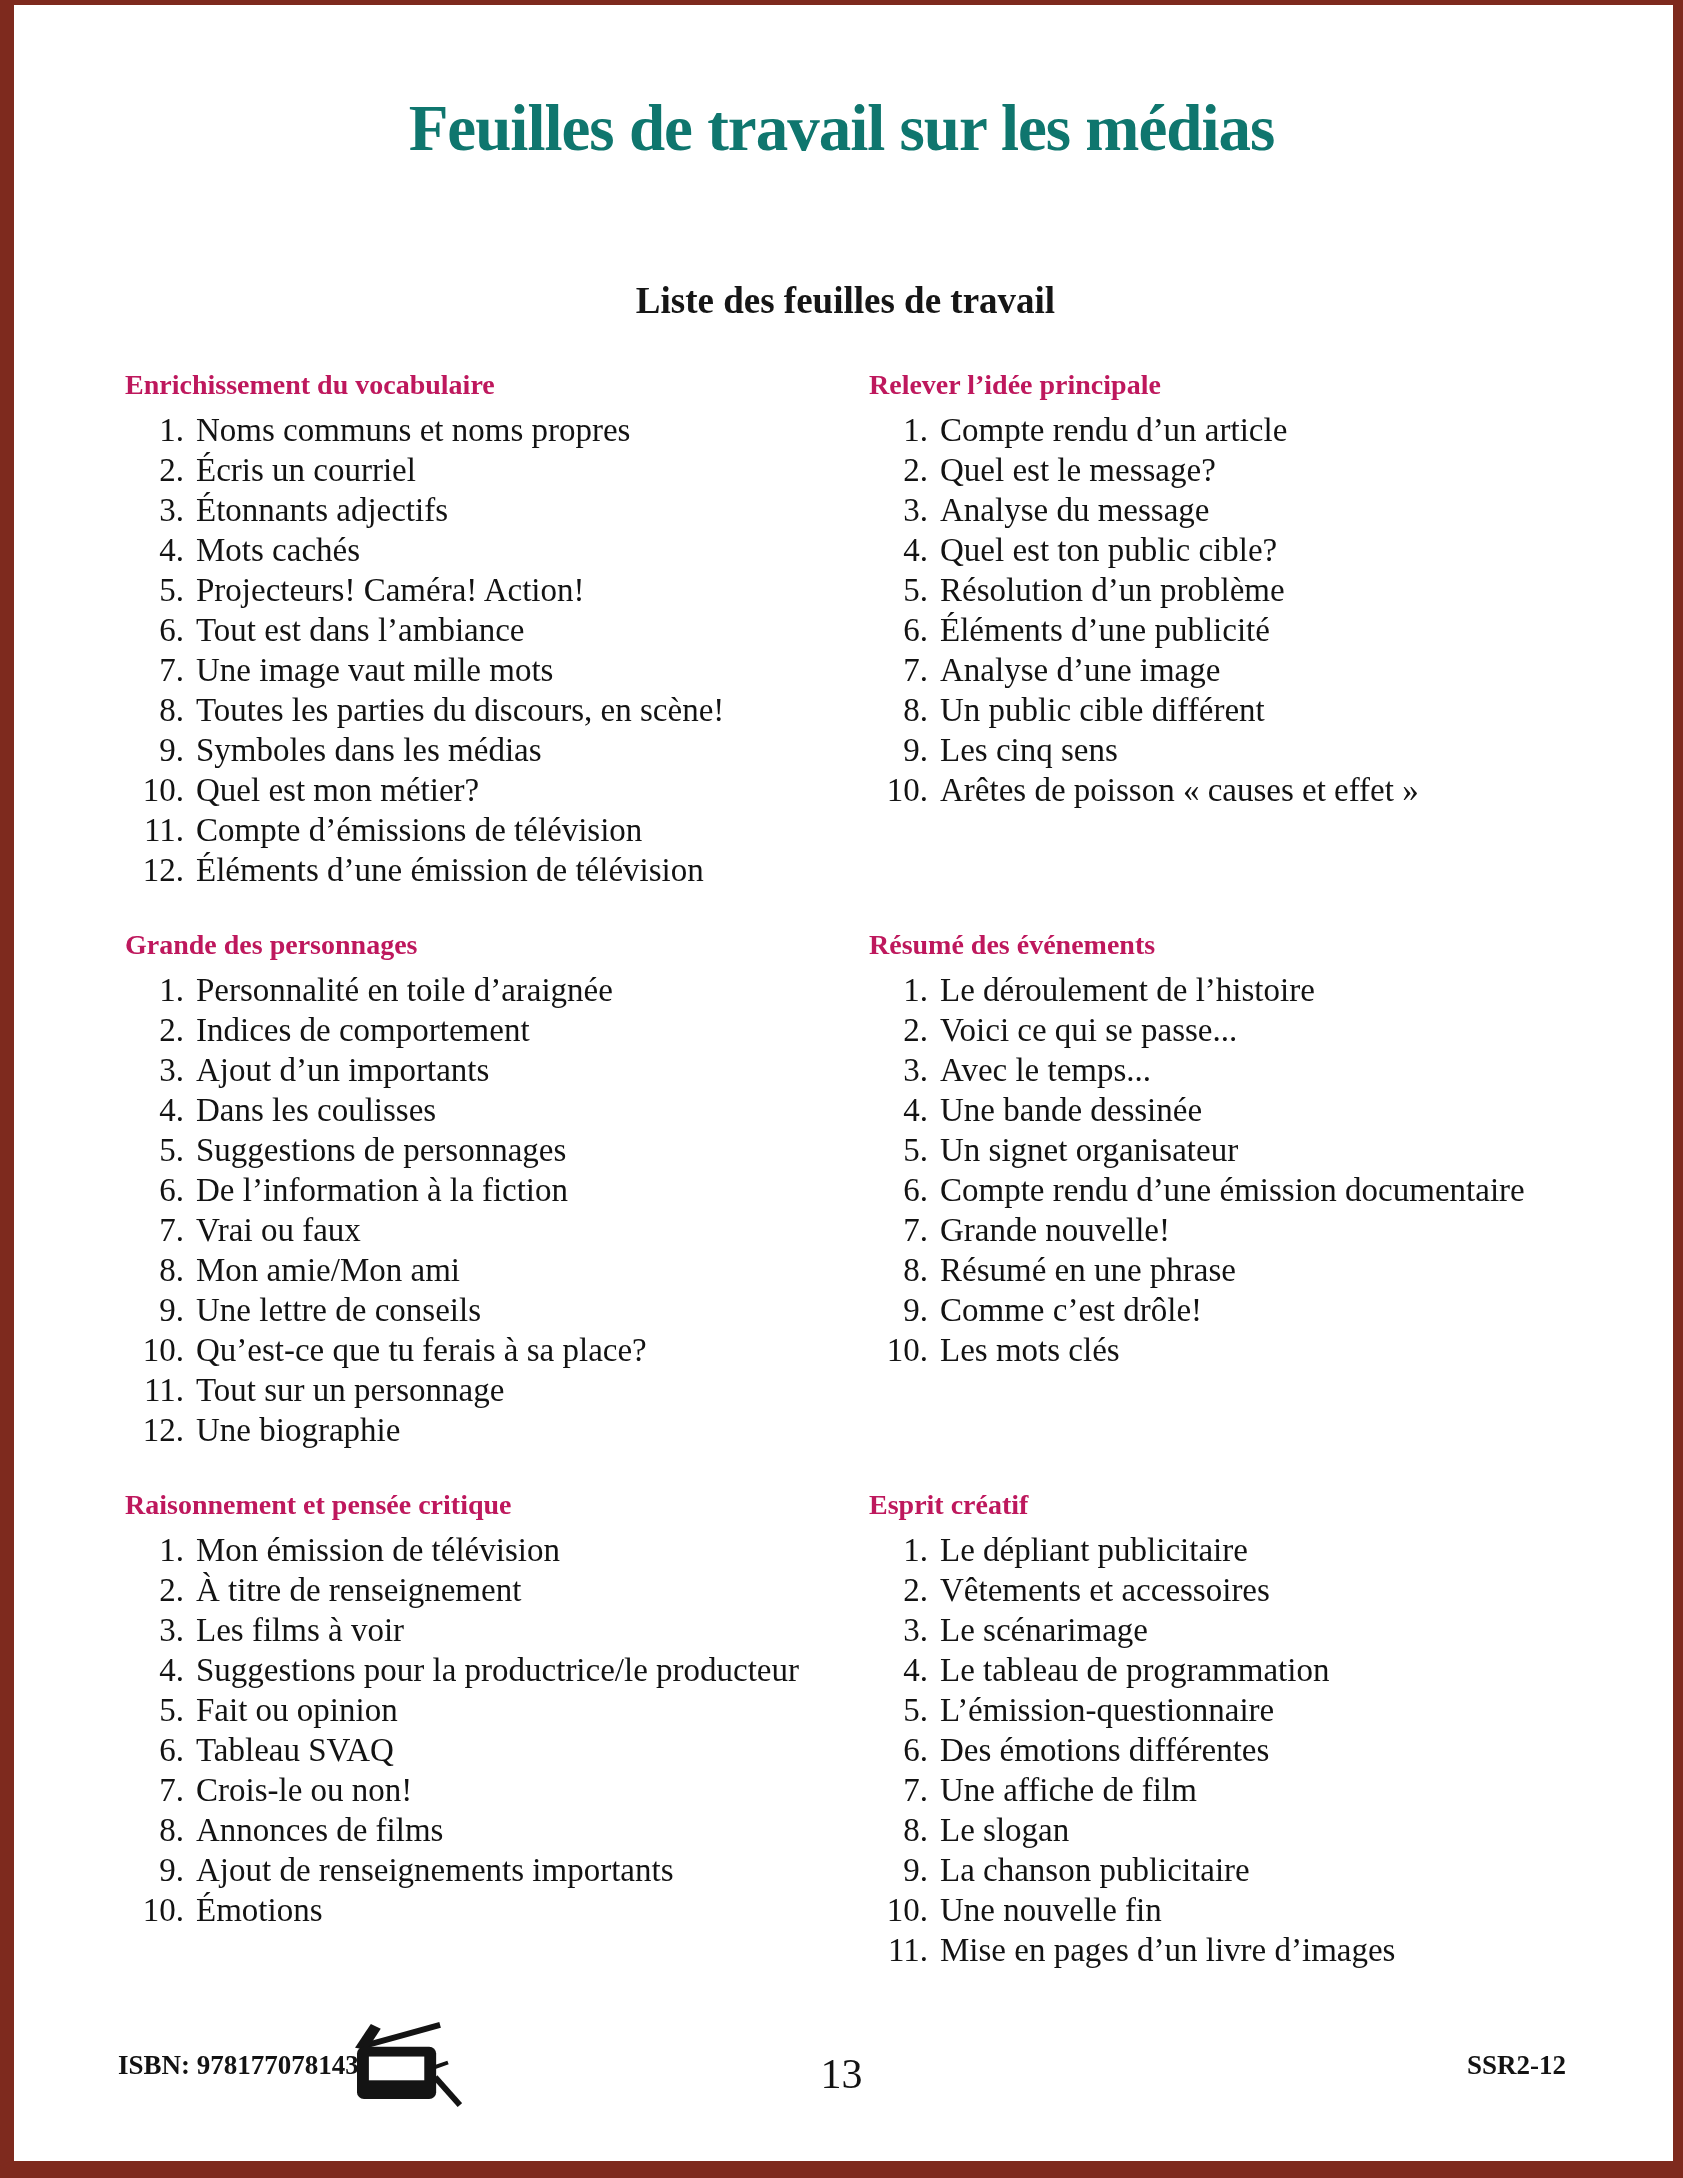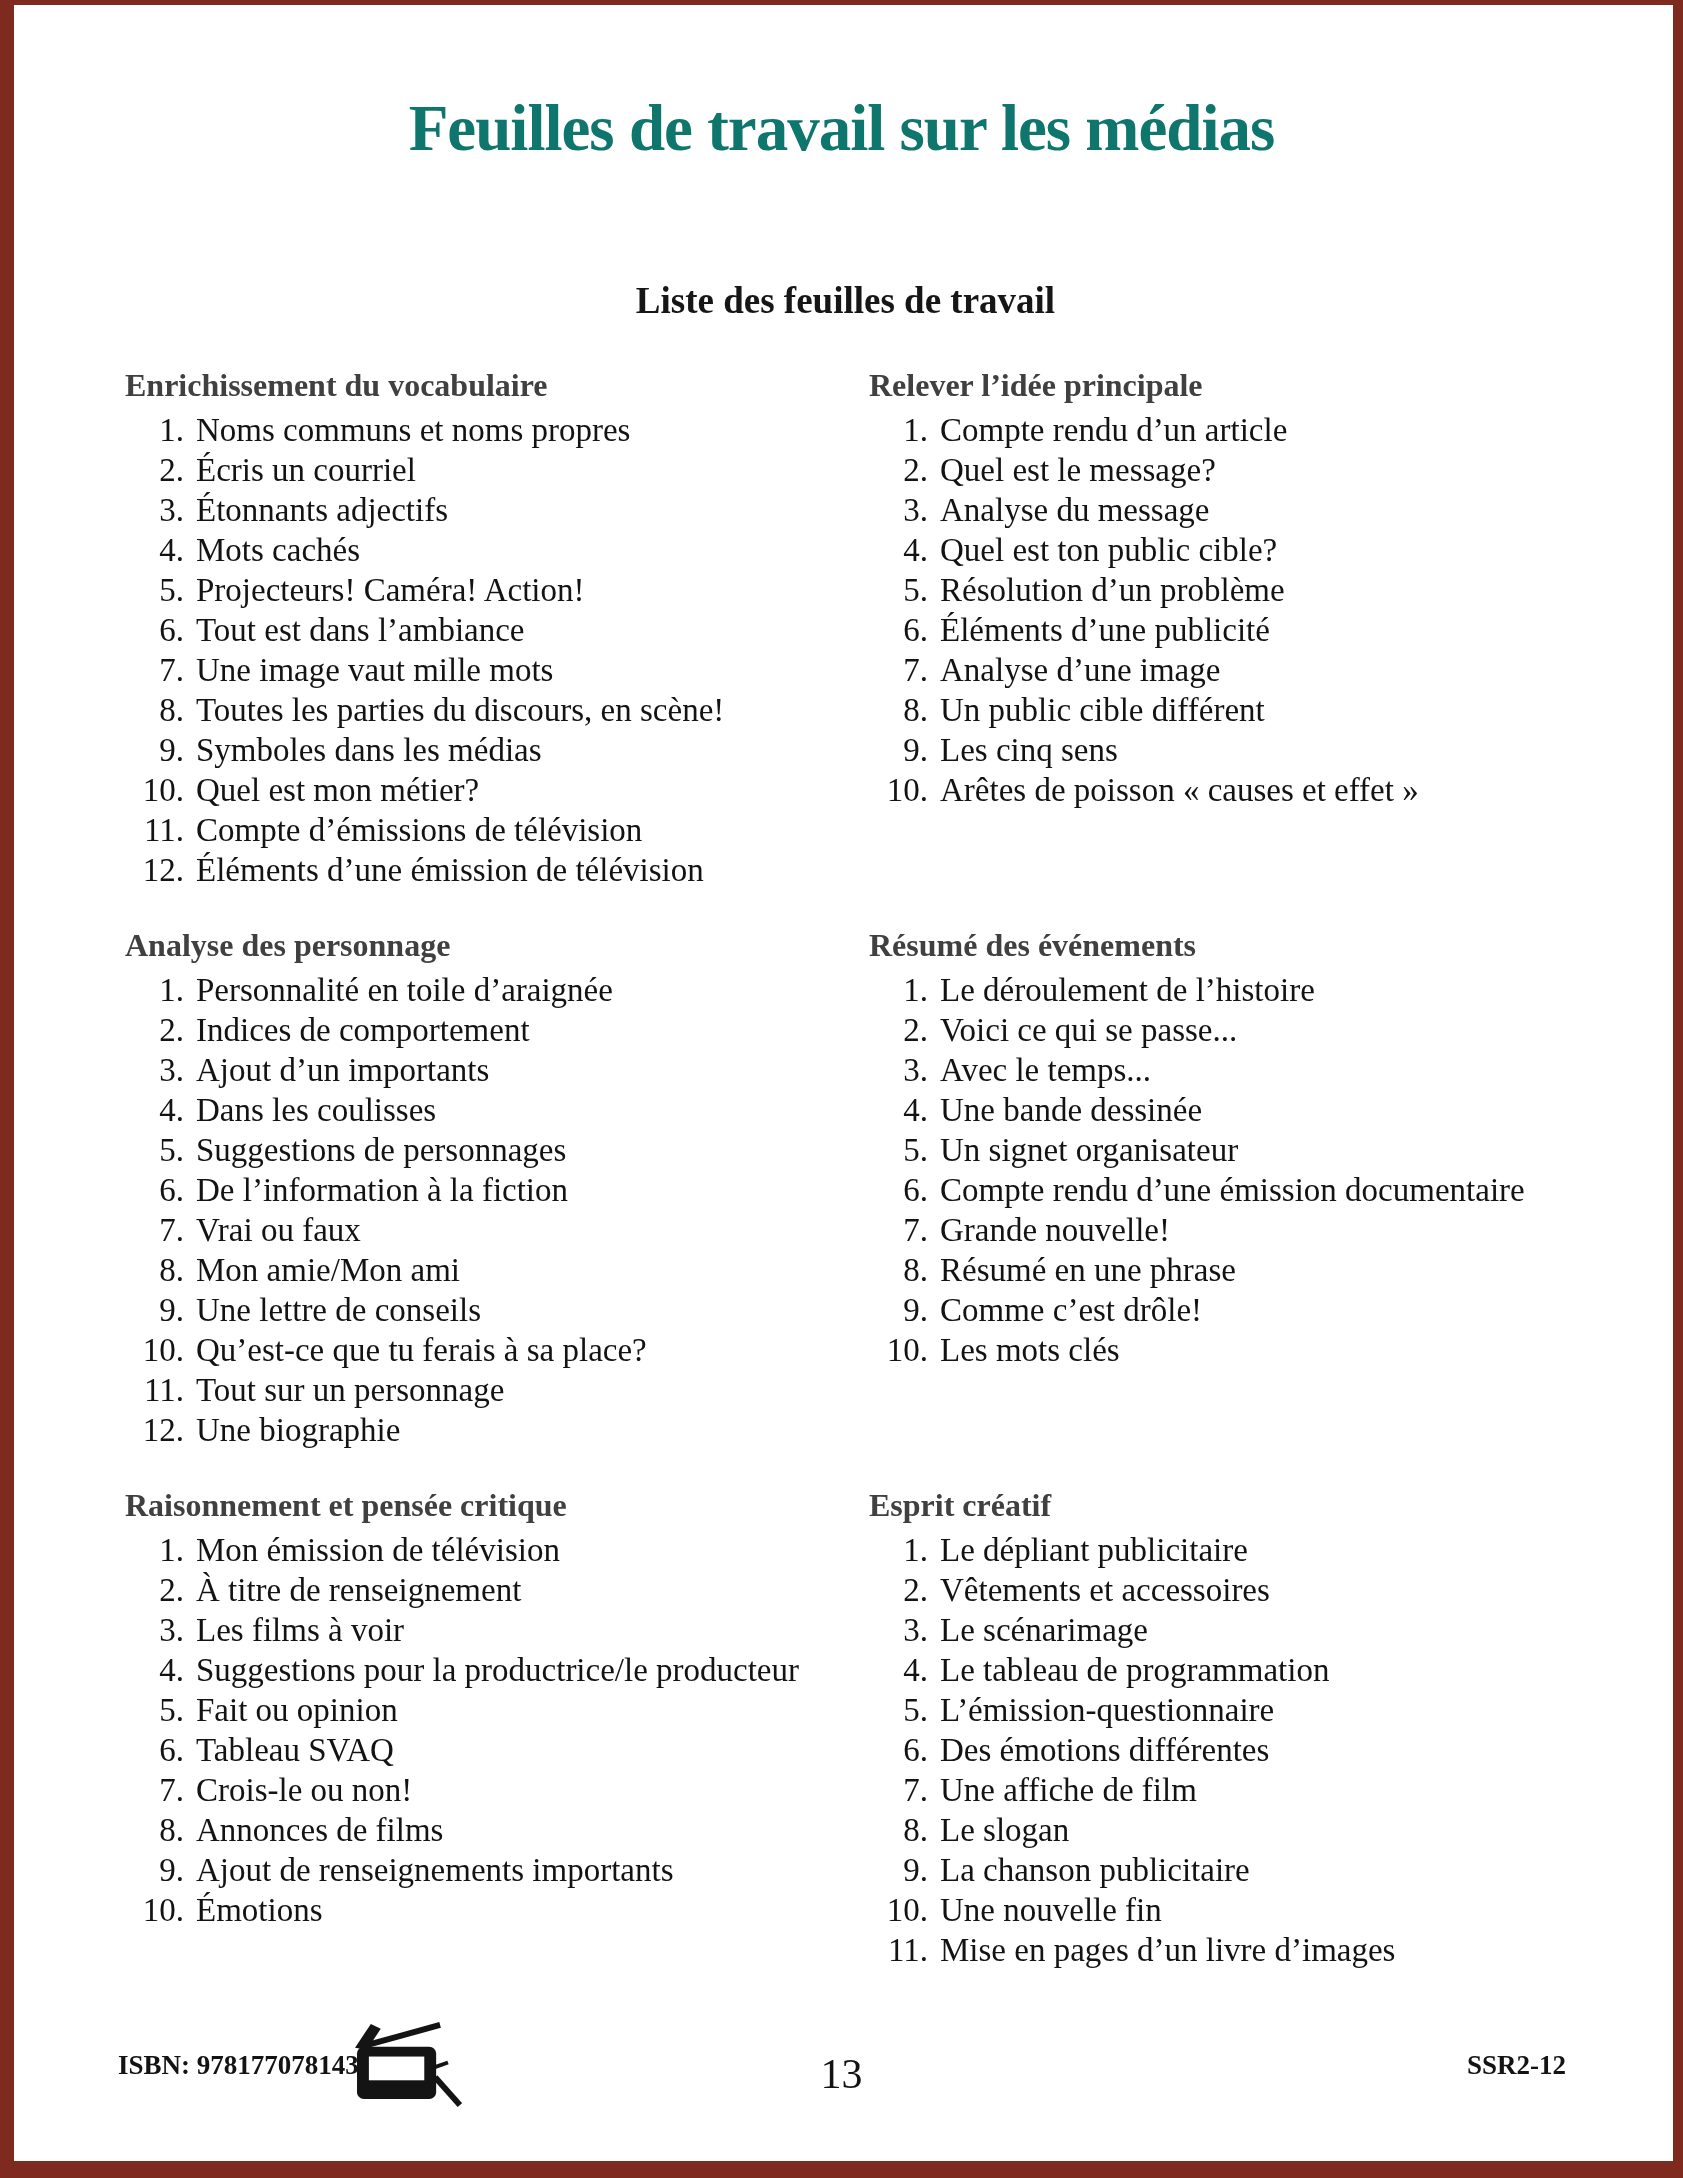--- a/index.html
+++ b/index.html
@@ -43,24 +43,24 @@
     position: absolute;
     top: 364px; left: 125px;
     width: 1465px;
     display: grid;
     grid-template-columns: 744px 1fr;
     row-gap: 34px;
     align-items: start;
   }
   .ws-section h3 {
     margin: 0 0 4px 0;
-    font-size: 32px;
+    font-size: 28px;
     line-height: 42px;
     font-weight: bold;
-    color: #404040;
+    color: #be185d;
   }
   .ws-section ol {
     margin: 0; padding: 0;
     list-style: none;
   }
   .ws-section li {
     display: flex;
     align-items: baseline;
     font-size: 33px;
     line-height: 40px;
@@ -189,21 +189,21 @@
             <span class="num">9.</span>
             <span class="label">Les cinq sens</span>
           </li>
           <li>
             <span class="num">10.</span>
             <span class="label">Arêtes de poisson « causes et effet »</span>
           </li>
         </ol>
       </section>
       <section class="ws-section">
-        <h3>Analyse des personnage</h3>
+        <h3>Grande des personnages</h3>
         <ol>
           <li>
             <span class="num">1.</span>
             <span class="label">Personnalité en toile d’araignée</span>
           </li>
           <li>
             <span class="num">2.</span>
             <span class="label">Indices de comportement</span>
           </li>
           <li>

